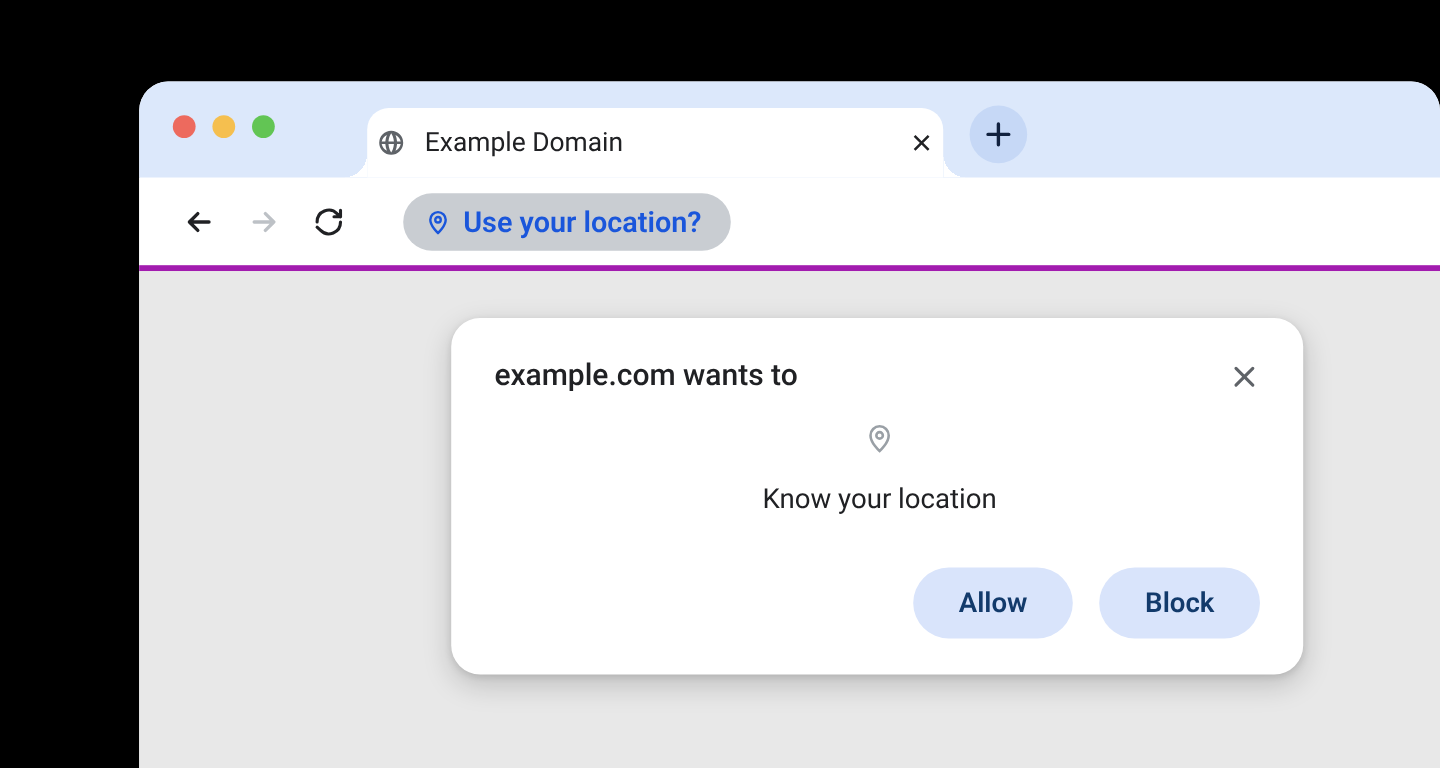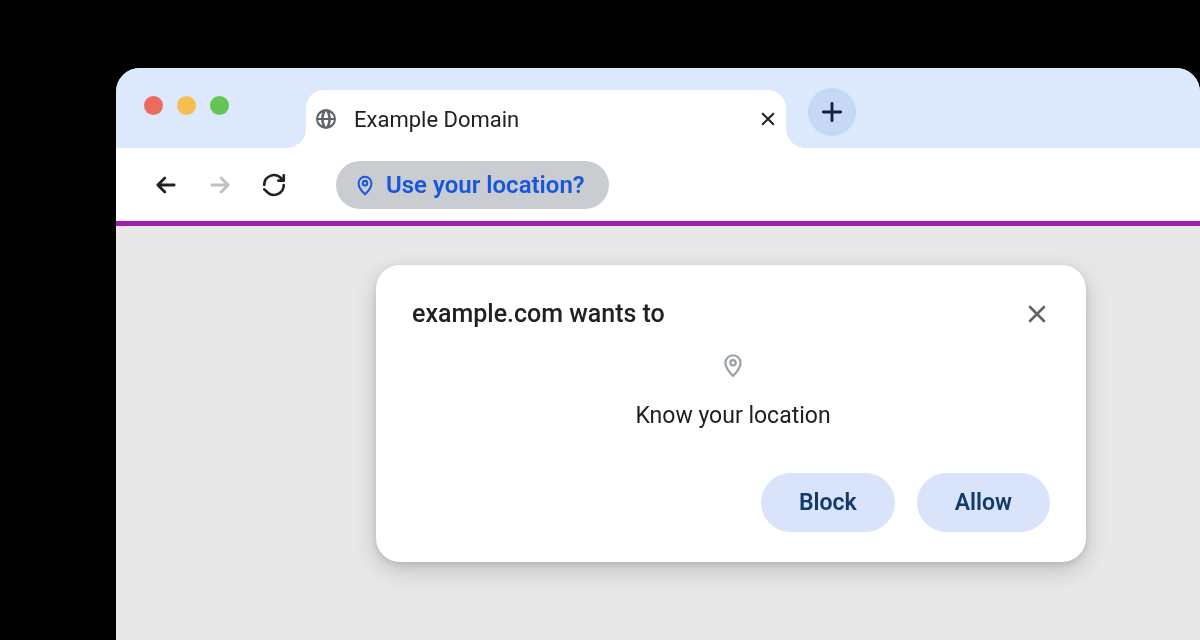--- a/index.html
+++ b/index.html
@@ -240,18 +240,18 @@
     <div class="dialog-perm-row">
       <span class="dialog-perm-icon">
         <svg viewBox="0 0 24 24" width="26" height="26" fill="none" stroke="currentColor" stroke-width="2">
             <path d="M12 22s7-6.2 7-12a7 7 0 10-14 0c0 5.8 7 12 7 12z"></path>
             <circle cx="12" cy="10" r="2.5"></circle>
           </svg>
       </span>
       <span class="dialog-perm-text">Know your location</span>
     </div>
     <div class="dialog-actions">
+      <button class="dialog-btn">Allow</button>
       <button class="dialog-btn">Block</button>
-      <button class="dialog-btn">Allow</button>
     </div>
   </div>
 
 </div>
 
 </body></html>

